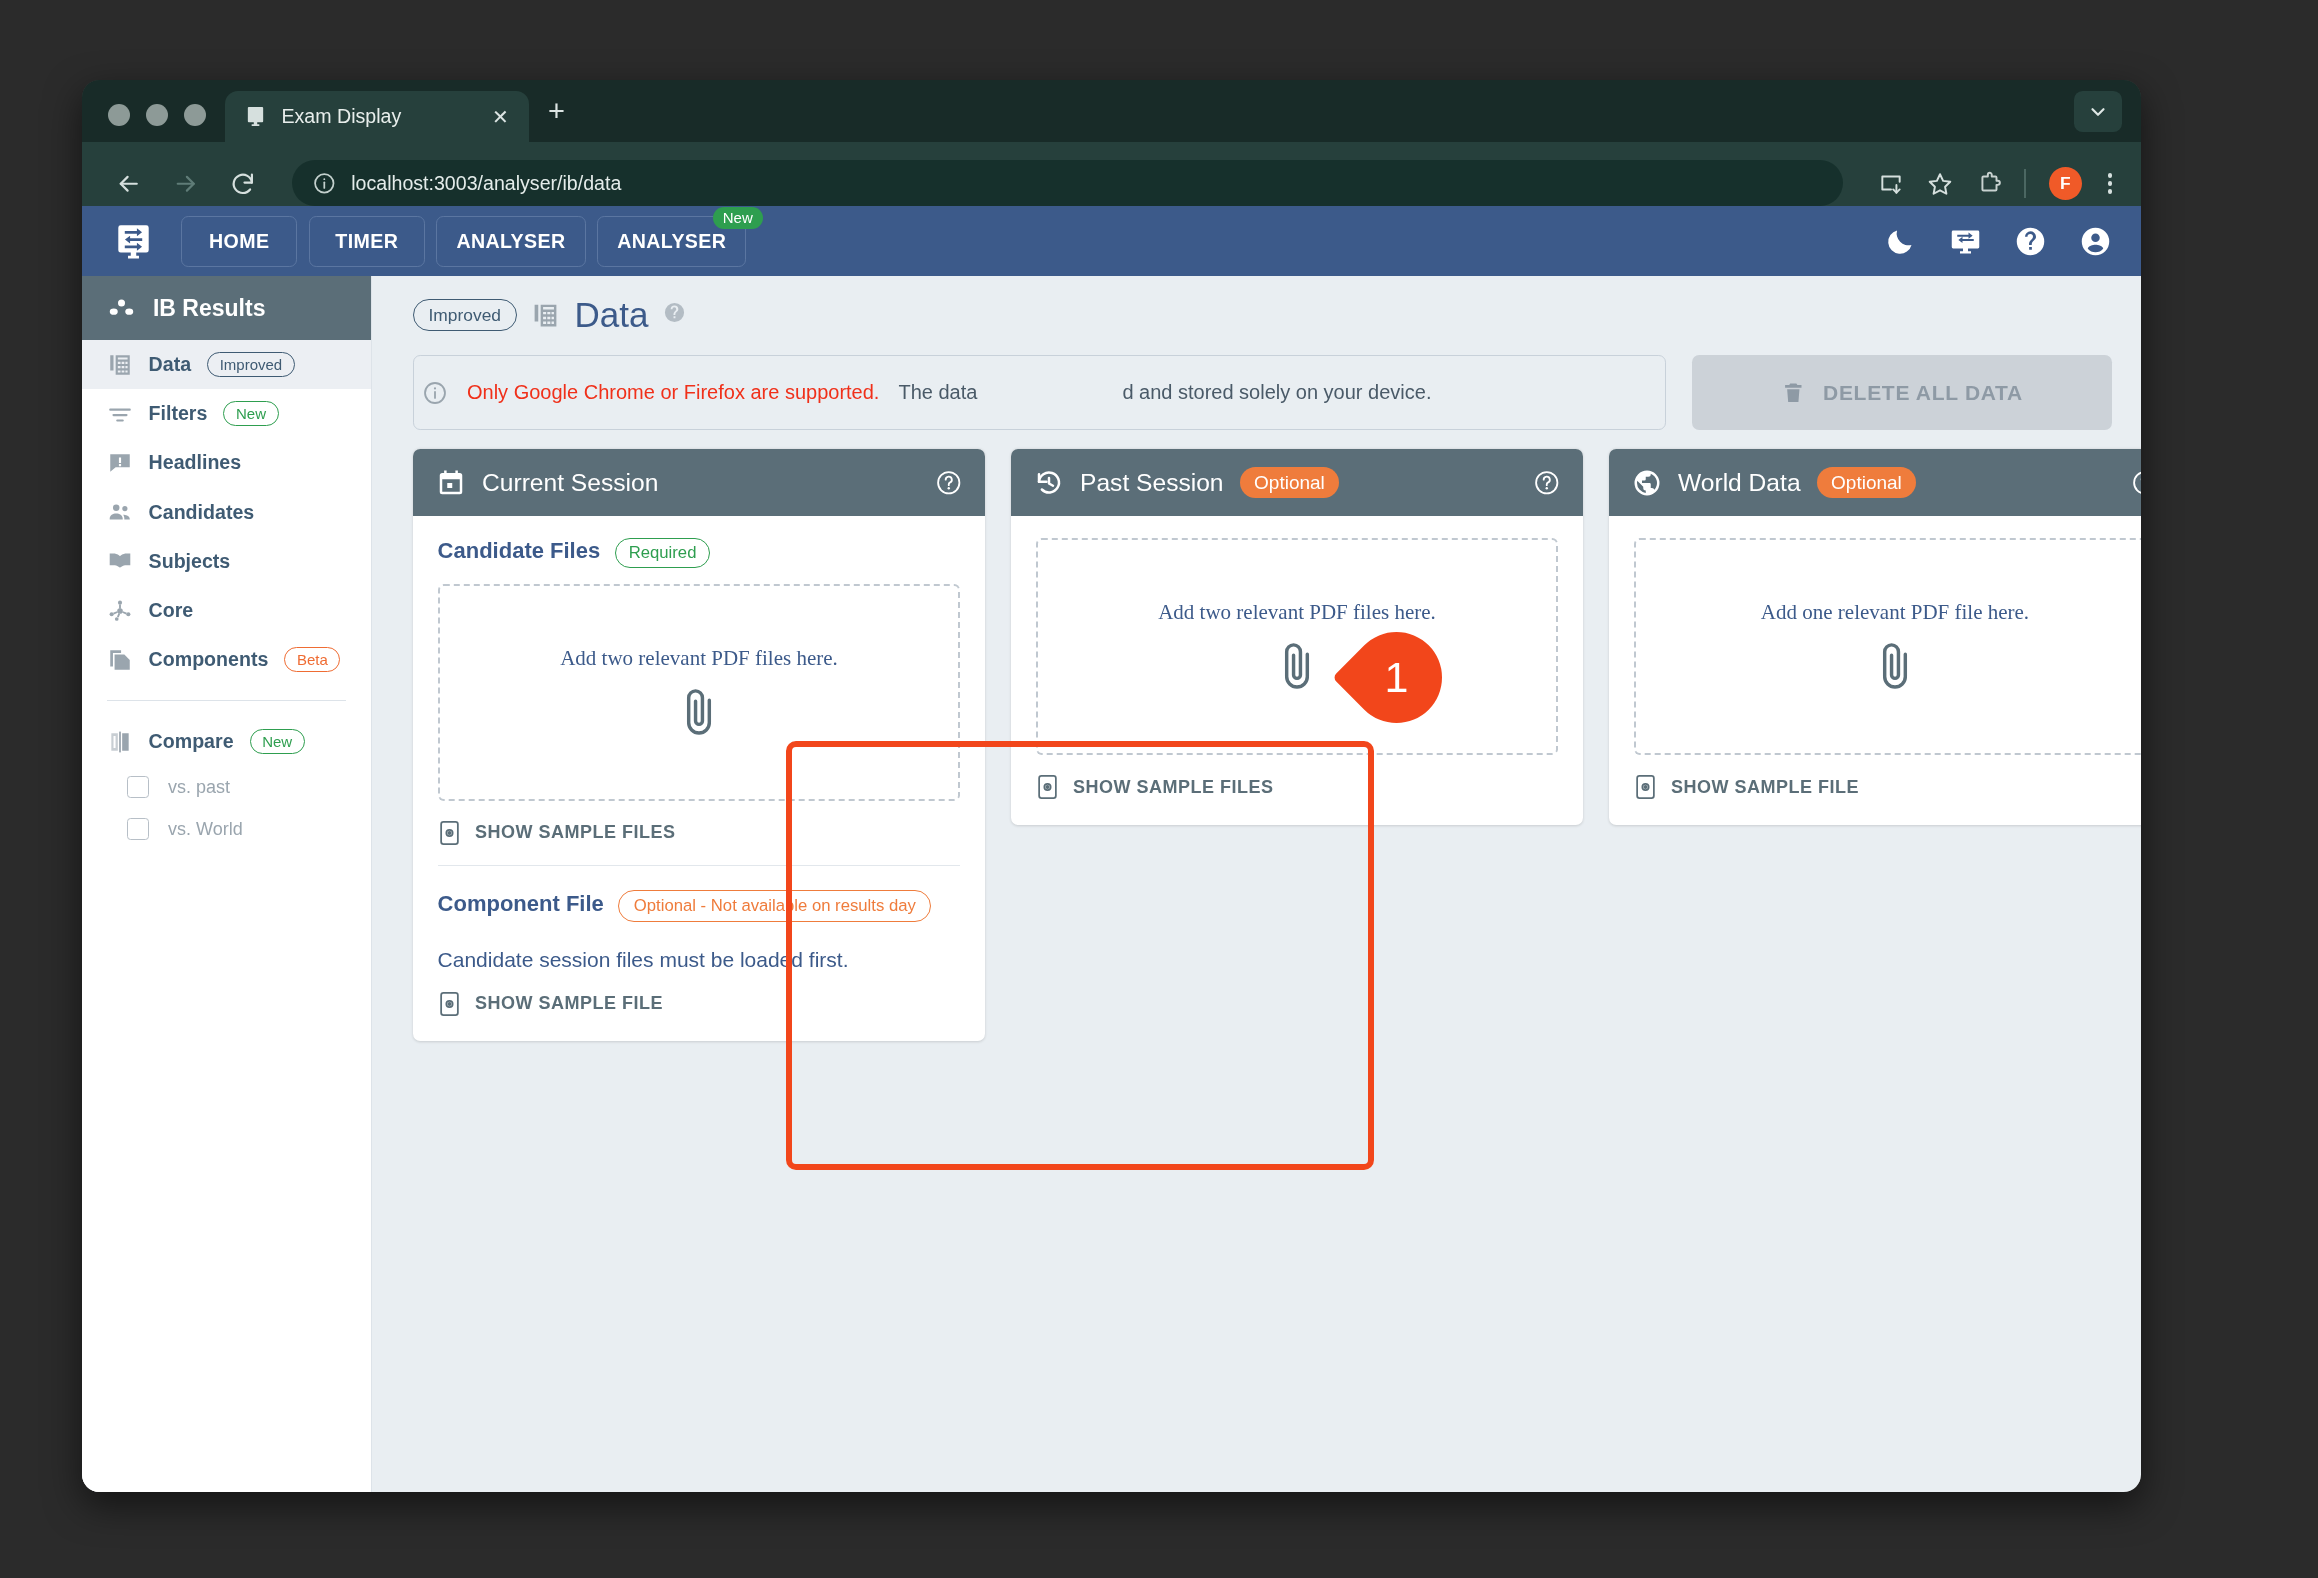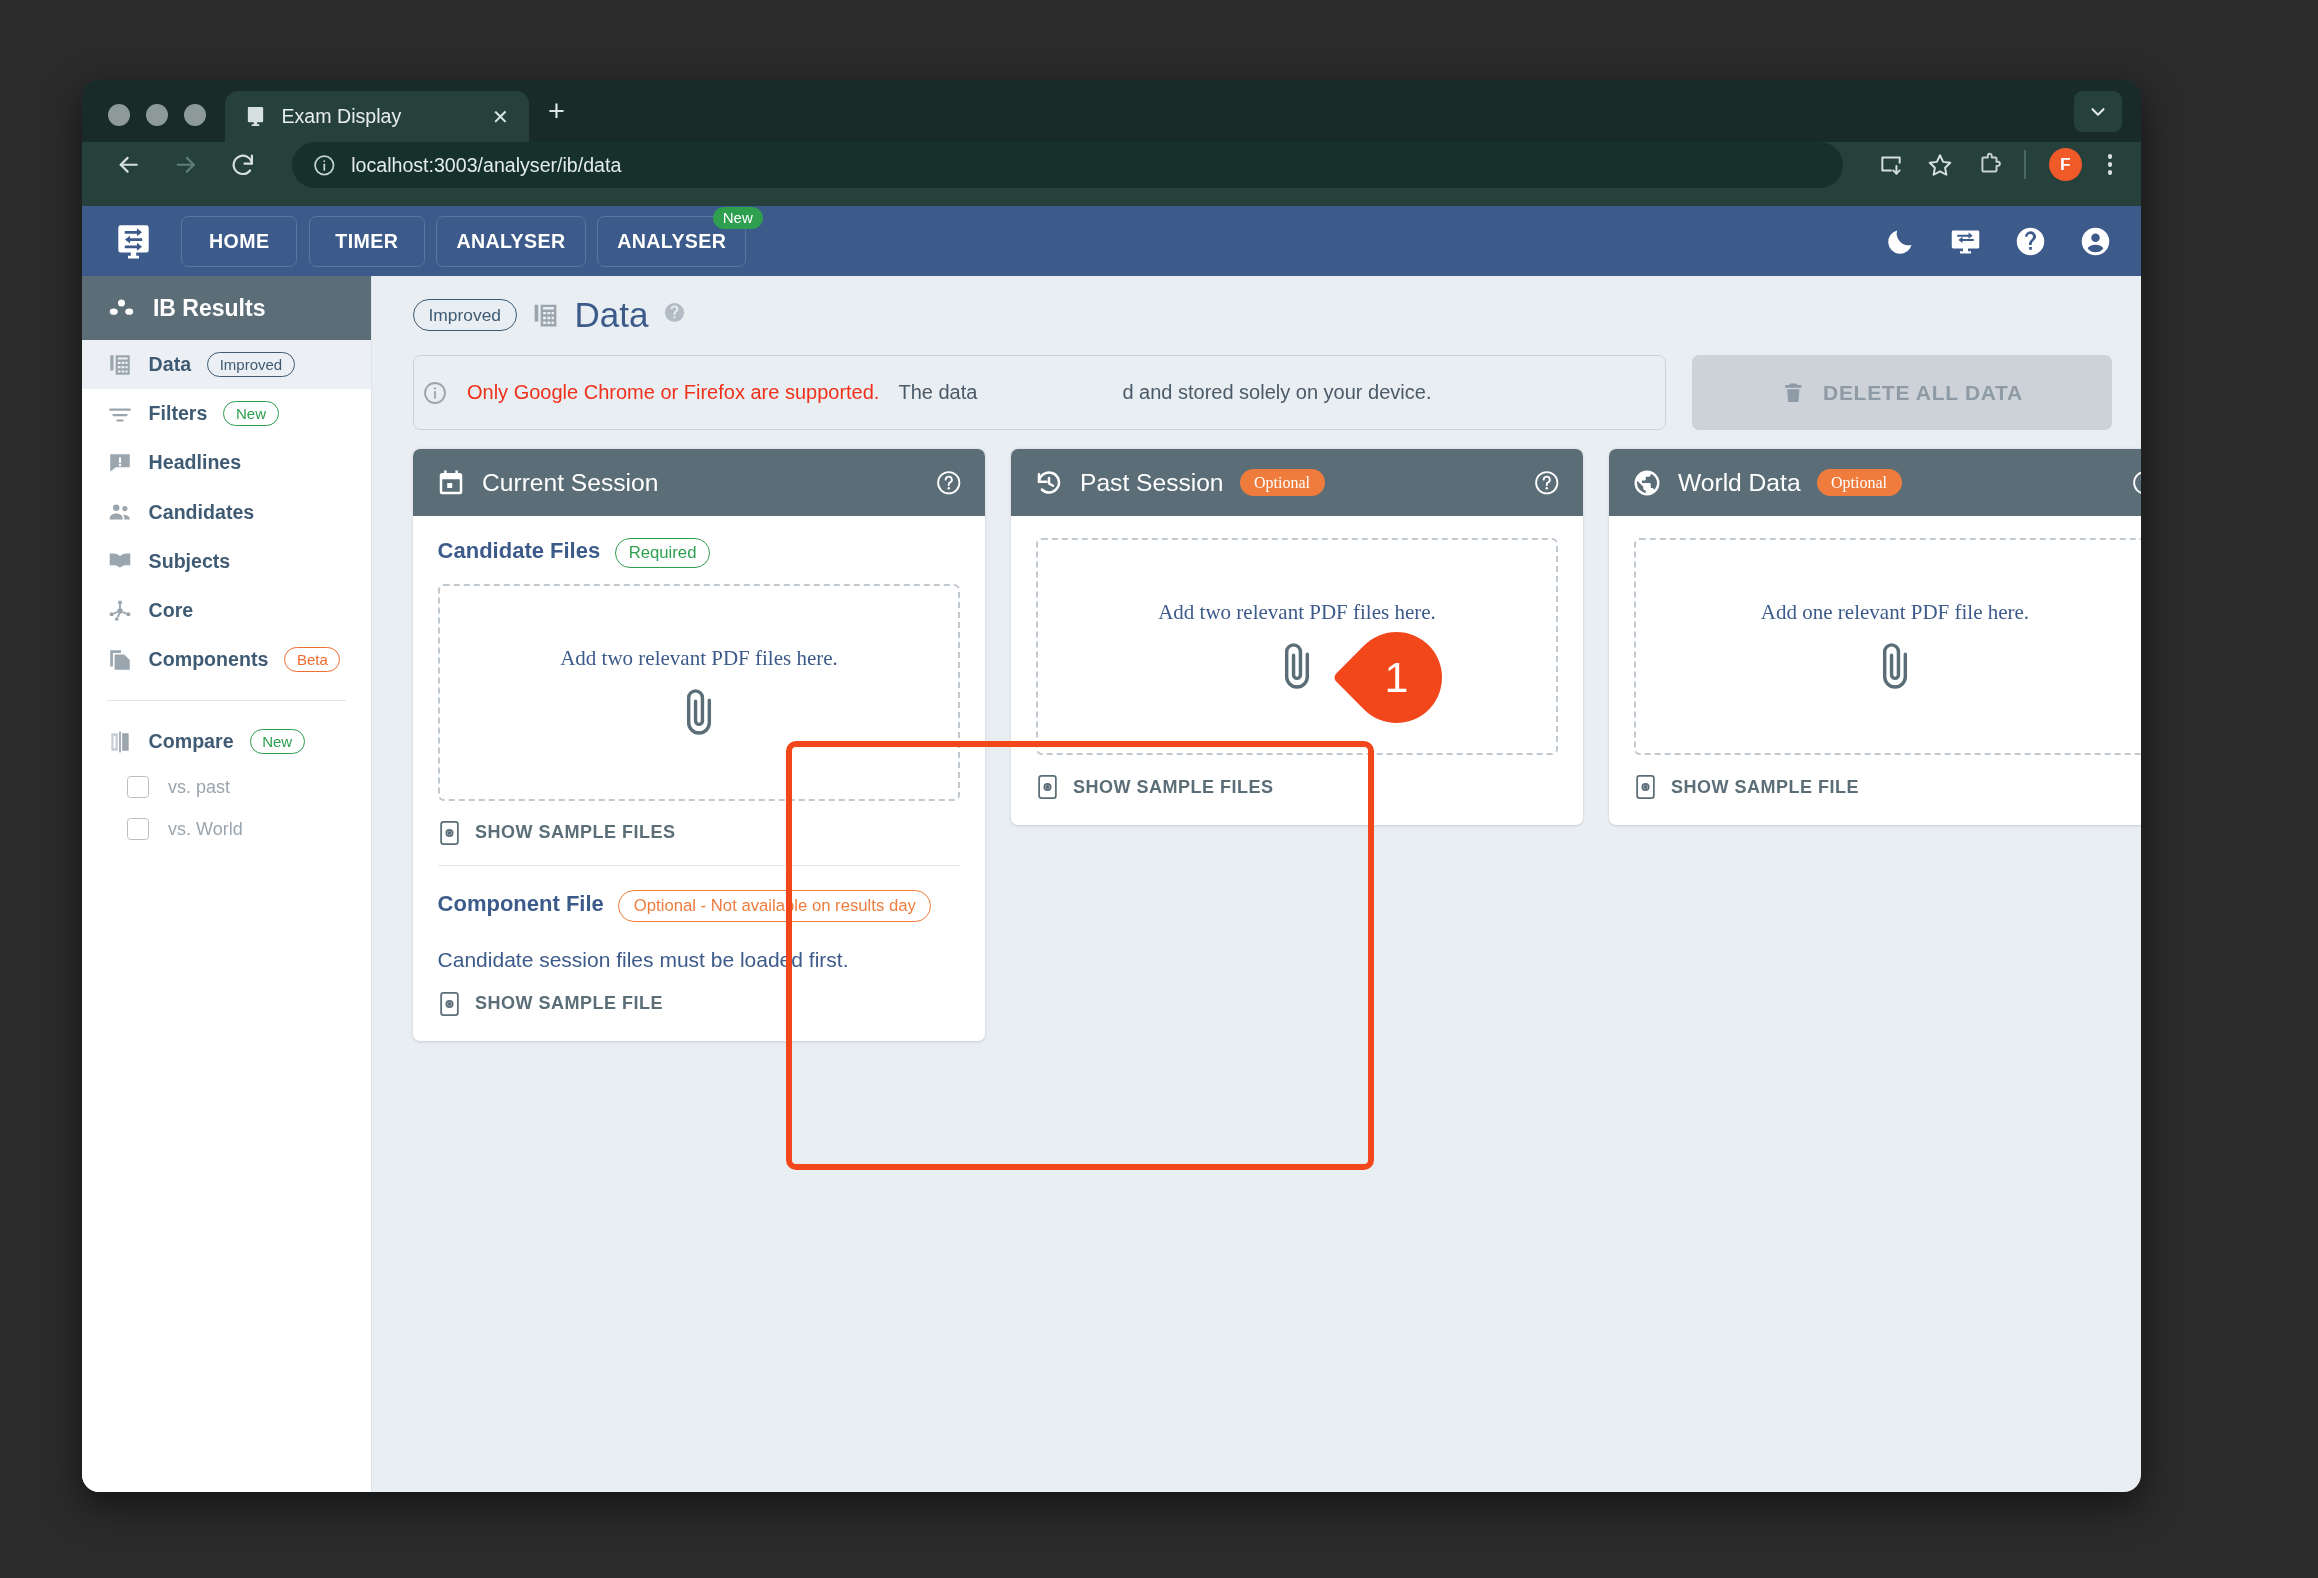--- a/index.html
+++ b/index.html
@@ -52,21 +52,21 @@
   #tab-list-button {
     position: absolute; right: 19px; bottom: 10px;
     width: 48px; height: 41px;
     display: flex; align-items: center; justify-content: center;
     border-radius: 8.7px; background: #26403c;
   }
 
   
   #browser-toolbar {
     height: 64px; background: #26403c;
-    display: flex; align-items: flex-start;
+    display: flex; align-items: flex-end;
     padding: 0 19px 0 24.6px; gap: 12px;
   }
   .nav-btn {
     width: 45px; height: 45px; flex: 0 0 45px;
     display: flex; align-items: center; justify-content: center;
     color: #d6e0de;
   }
   .nav-btn.disabled { color: #5f7c77; }
   #omnibox {
     flex: 1 1 auto; height: 46px;
@@ -189,22 +189,22 @@
     width: 572px; flex: 0 0 572px; overflow: hidden;
   }
   .card-header {
     height: 67px; background: #5b6e78;
     display: flex; align-items: center; gap: 16px; padding: 0 23px;
     color: #fff;
   }
   .card-header .card-icon { width: 30px; height: 30px; flex: 0 0 30px; }
   .card-header .card-title { font-size: 24.6px; }
   .badge-optional {
-    background: #ef7c3c; color: #fff; font-size: 16px;
-    padding: 4.3px 14.5px; border-radius: 19px; font-family: Liberation Serif, serif;
+    background: #ef7c3c; color: #fff; font-size: 19px;
+    padding: 4.3px 14.5px; border-radius: 19px;
   }
   .card-help { width: 27.5px; height: 27.5px; margin-left: auto; }
   .card-body { padding: 22px 24.6px 24.6px; }
 
   .field-label-row { display: flex; align-items: baseline; gap: 14.5px; margin-bottom: 16px; flex-wrap: wrap; }
   .field-label { color: #3c5a8a; font-size: 22px; font-weight: 700; }
   .pill-required { color: #2e9e4f; font-size: 16.7px; padding: 3.6px 13px; }
   .pill-optional-long { color: #ef7c3c; font-size: 16.7px; padding: 5px 14.5px; }
 
   .dropzone {

